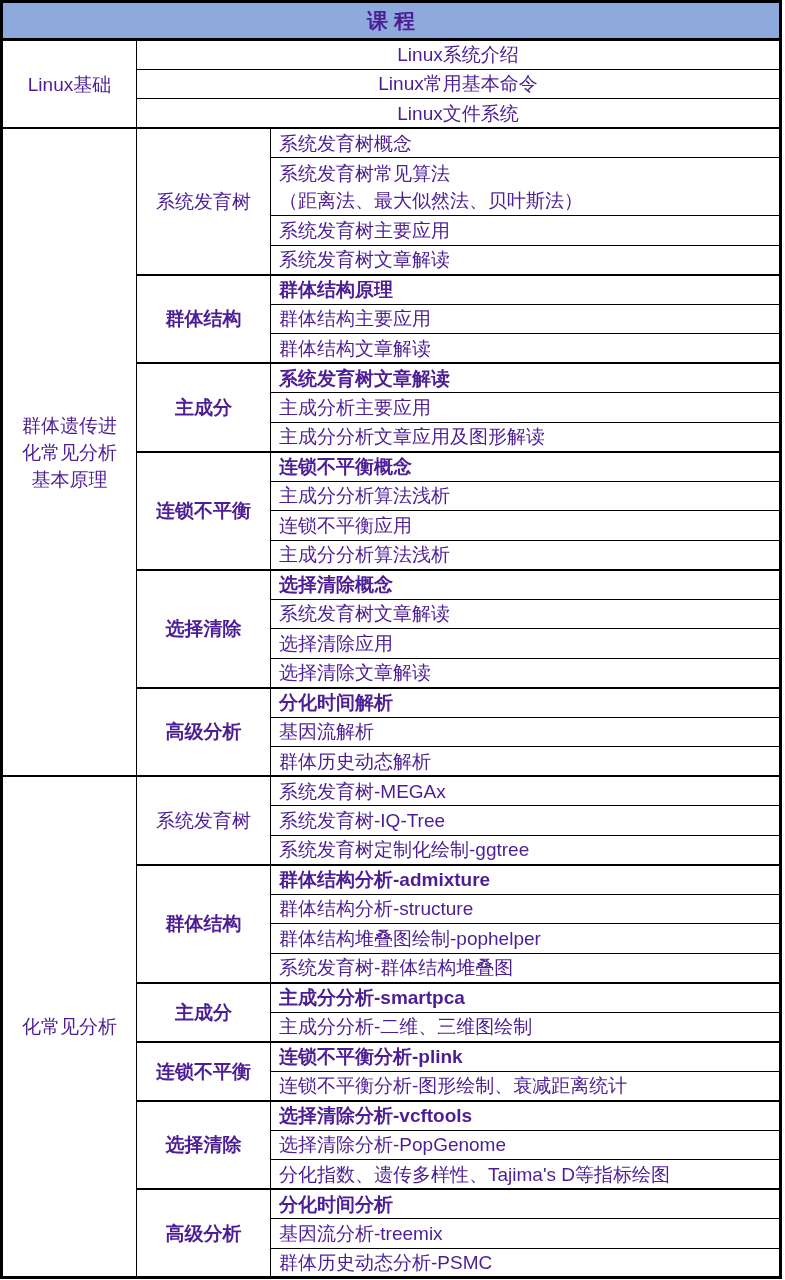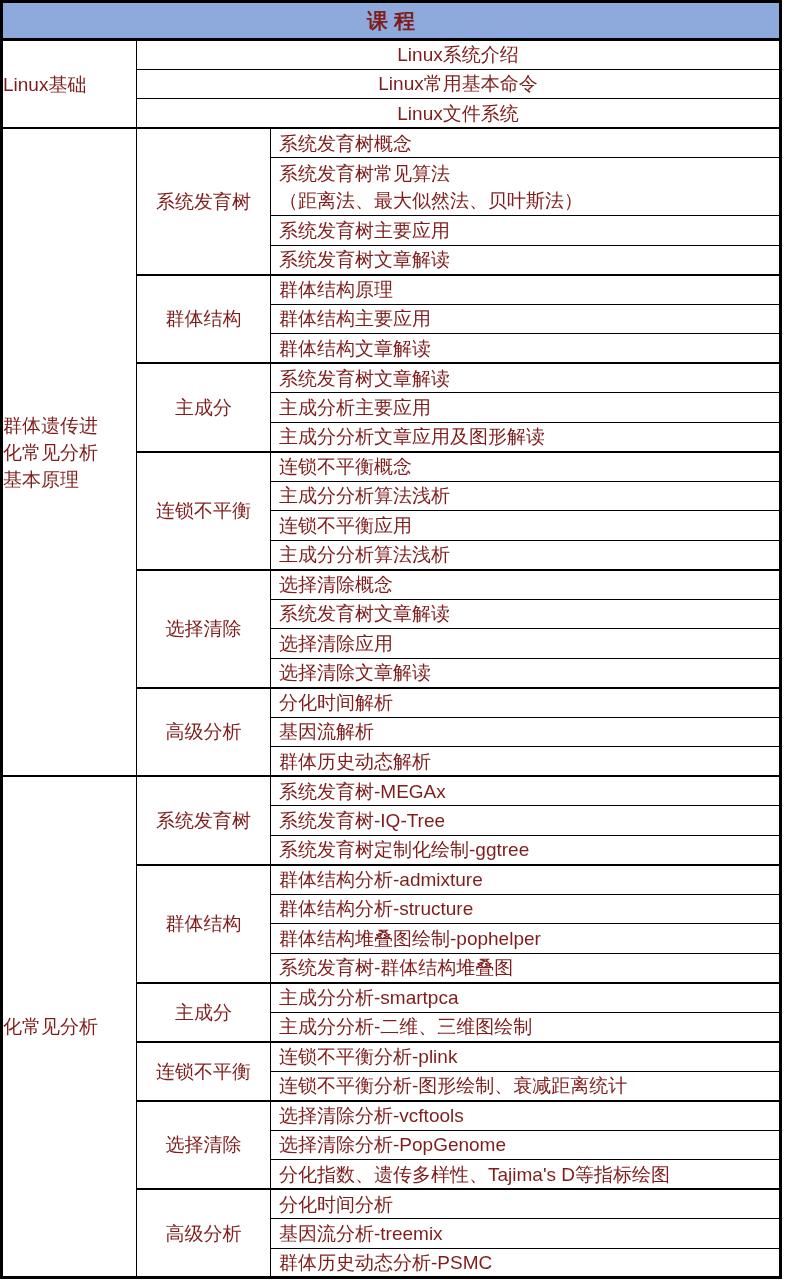--- a/index.html
+++ b/index.html
@@ -4,21 +4,21 @@
 <style>
   html, body { margin: 0; padding: 0; background: #ffffff; }
   body { width: 785px; }
   table.course {
     border-collapse: collapse;
     table-layout: fixed;
     width: 722px;
     border: 3px solid #000;
     font-family: "Liberation Sans", "DejaVu Sans", sans-serif;
     font-size: 19px;
-    color: #7f1d1d;
+    color: #4c1d95;
   }
   col.c1 { width: 135px; }
   col.c2 { width: 134px; }
   col.c3 { width: 510px; }
   tr { height: 29.5px; }
   tr.h2 { height: 58px; }
   tr.head { height: 38px; }
   td, th {
     border: 1px solid #000;
     padding: 0;
@@ -28,26 +28,26 @@
     line-height: 27px;
     font-weight: normal;
   }
   th.title {
     background: #8EA9DB;
     font-weight: bold;
     font-size: 21px;
     text-align: center;
     border-bottom: 3px solid #000;
   }
-  td.cat { }
+  td.cat { text-align: center; }
   td.sub { text-align: center; }
   td.item { text-align: left; padding-left: 8px; }
   td.merged { text-align: center; }
   .sec-start { border-top: 2px solid #000; }
-  .sub-start { border-top: 2px solid #000; }
+  .sub-start { border-top: 2px solid #000; font-weight: bold; }
 </style>
 </head>
 <body>
 
 <table class="course">
   <colgroup>
       <col class="c1">
       <col class="c2">
       <col class="c3">
     </colgroup>

